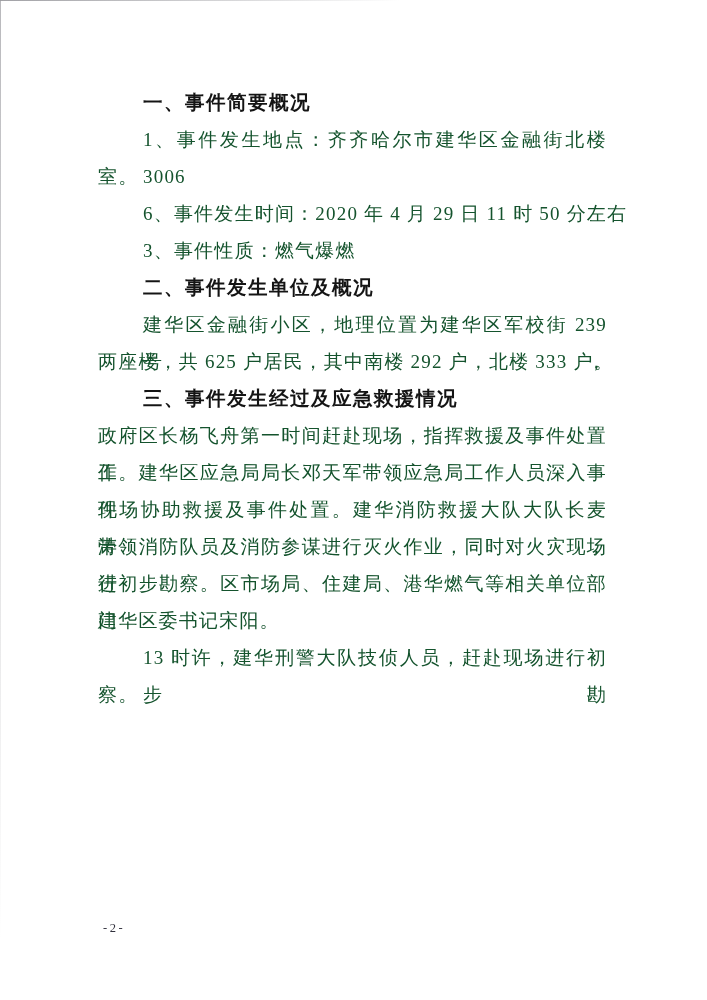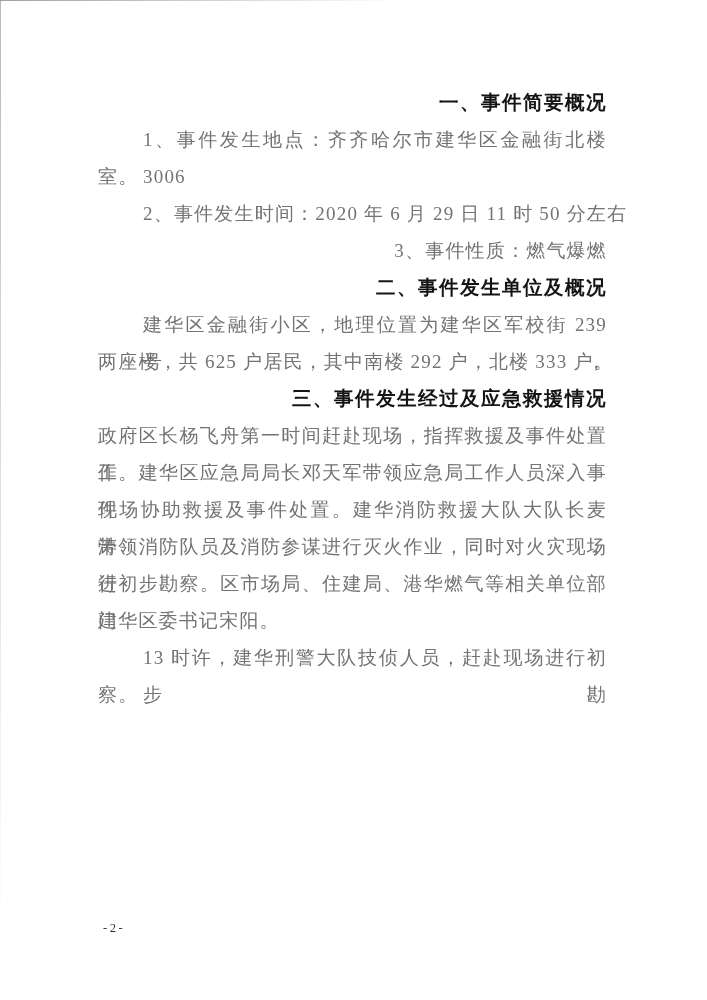--- a/index.html
+++ b/index.html
@@ -33,25 +33,25 @@
     top: 84px;
     left: 98px;
     width: 509px;
   }
   .ln {
     height: 37px;
     line-height: 37px;
     font-size: 19px;
     letter-spacing: 1.2px;
     white-space: nowrap;
-    color: #737373;
+    color: #14532d;
     font-family: Liberation Serif, serif;
   }
   
-  .ln.i { padding-left: 45px; text-align: right; }
+  .ln.i { padding-left: 45px; }
   
   .ln.j {
     white-space: normal;
     text-align: justify;
     text-align-last: justify;
     text-justify: inter-ideograph;
   }
   
   .ln.h {
     font-family: "Liberation Sans", "DejaVu Sans", sans-serif;
@@ -74,21 +74,21 @@
 </head>
 <body>
 
 <div class="edge-top"></div>
 <div class="edge-left"></div>
 
 <div class="content">
   <div class="ln h i">一、事件简要概况</div>
   <div class="ln j i">1、事件发生地点：齐齐哈尔市建华区金融街北楼 3006</div>
   <div class="ln">室。</div>
-  <div class="ln i">2、事件发生时间：2020 年 6 月 29 日 11 时 50 分左右</div>
+  <div class="ln i">6、事件发生时间：2020 年 4 月 29 日 11 时 50 分左右</div>
   <div class="ln i">3、事件性质：燃气爆燃</div>
   <div class="ln h i">二、事件发生单位及概况</div>
   <div class="ln j i">建华区金融街小区，地理位置为建华区军校街 239 号，</div>
   <div class="ln">两座楼，共 625 户居民，其中南楼 292 户，北楼 333 户。</div>
   <div class="ln h i">三、事件发生经过及应急救援情况</div>
   <div class="ln j">政府区长杨飞舟第一时间赶赴现场，指挥救援及事件处置工</div>
   <div class="ln j">作。建华区应急局局长邓天军带领应急局工作人员深入事件</div>
   <div class="ln j">现场协助救援及事件处置。建华消防救援大队大队长麦涛，</div>
   <div class="ln j">带领消防队员及消防参谋进行灭火作业，同时对火灾现场进</div>
   <div class="ln j">行初步勘察。区市场局、住建局、港华燃气等相关单位部门</div>

